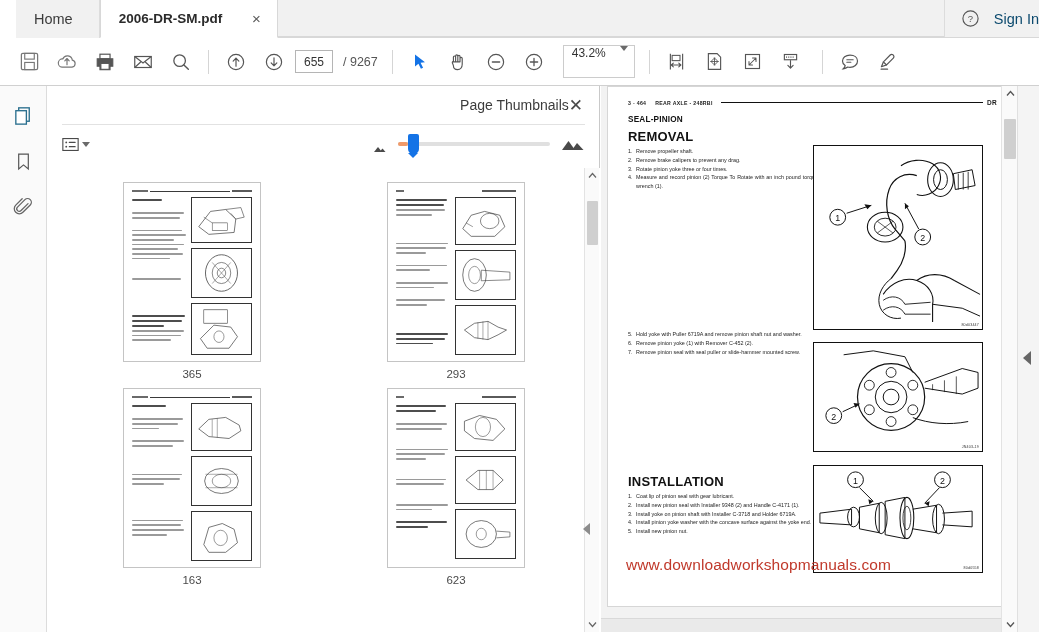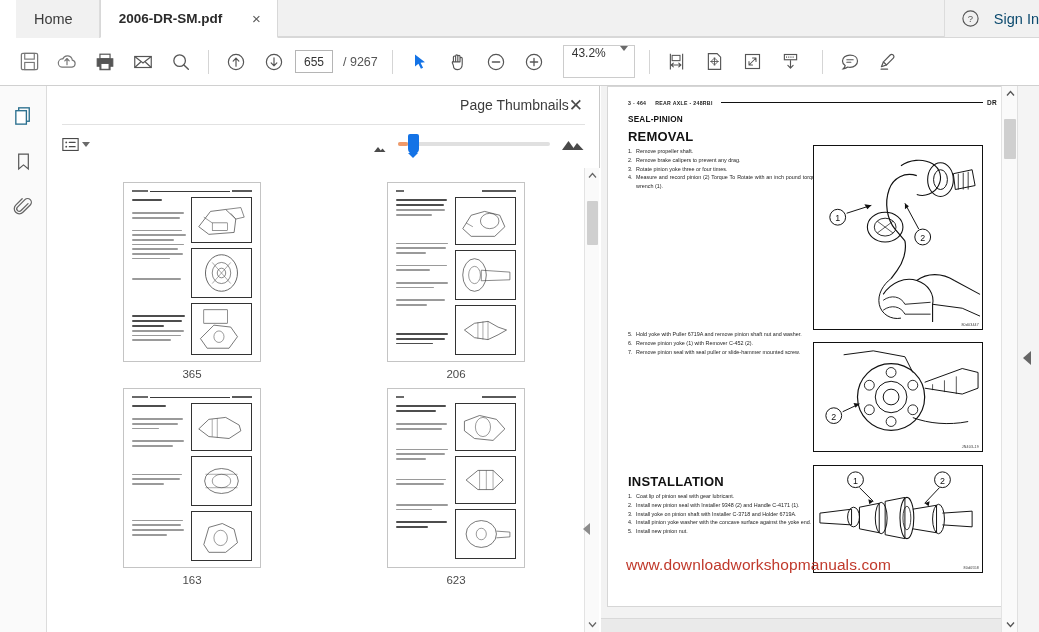--- a/index.html
+++ b/index.html
@@ -538,21 +538,21 @@
                   <div class="mini-fig" style="height:50px;">
                     <svg width="100%" height="100%" viewBox="0 0 70 50" preserveAspectRatio="none">
                         <path d="M10 25 L22 18 L38 16 L50 22 L60 25 L50 30 L38 35 L22 33 Z" fill="none" stroke="#444" stroke-width=".8"></path>
                         <path d="M26 17 L26 34M32 16 L32 35M38 16 L38 35" stroke="#444" stroke-width=".5"></path>
                       </svg>
                   </div>
                 </div>
               </div>
             </div>
           </div>
-          <div class="thumb-num">206</div>
+          <div class="thumb-num">293</div>
         </div>
 
         <div class="thumb-cell">
           <div class="thumb-page">
             <div class="mini">
               <div class="mini-hdr">
                   <span class="tagl"></span>
                   <span class="hl"></span>
                   <span class="tagr"></span>
                 </div>

